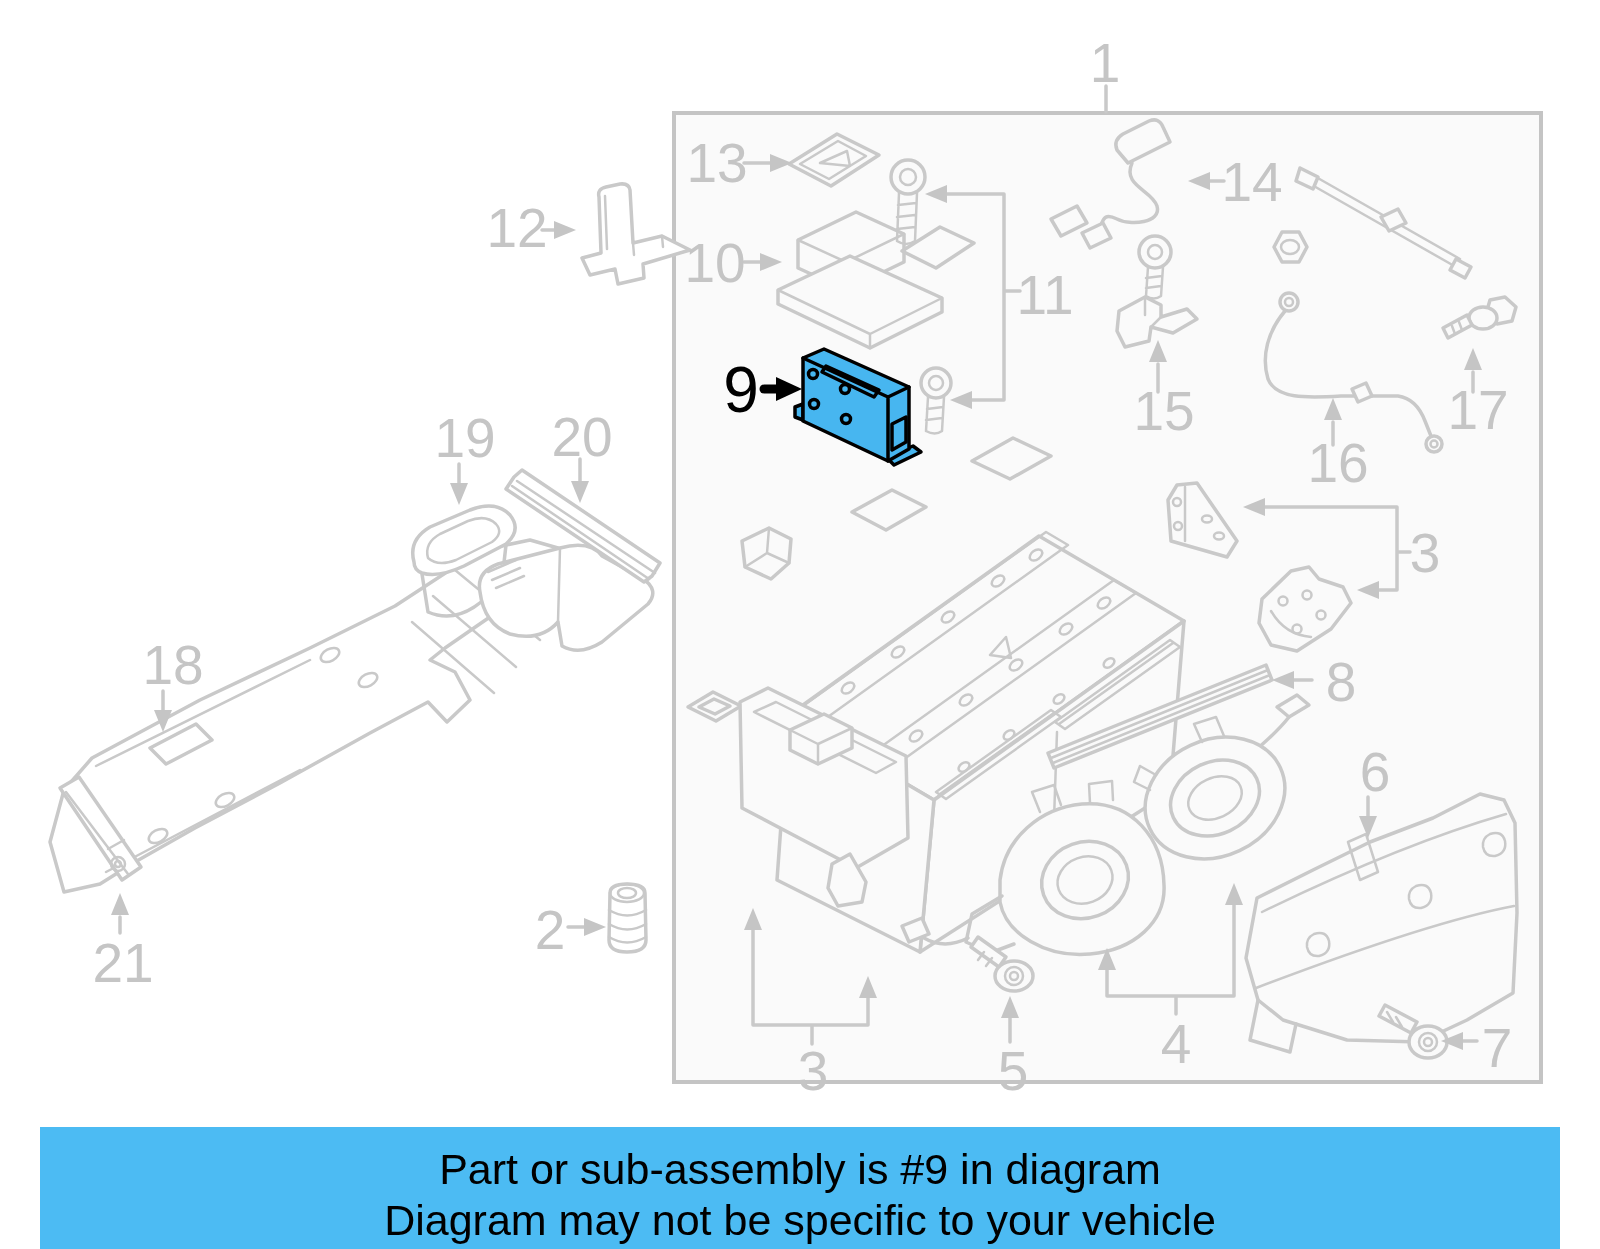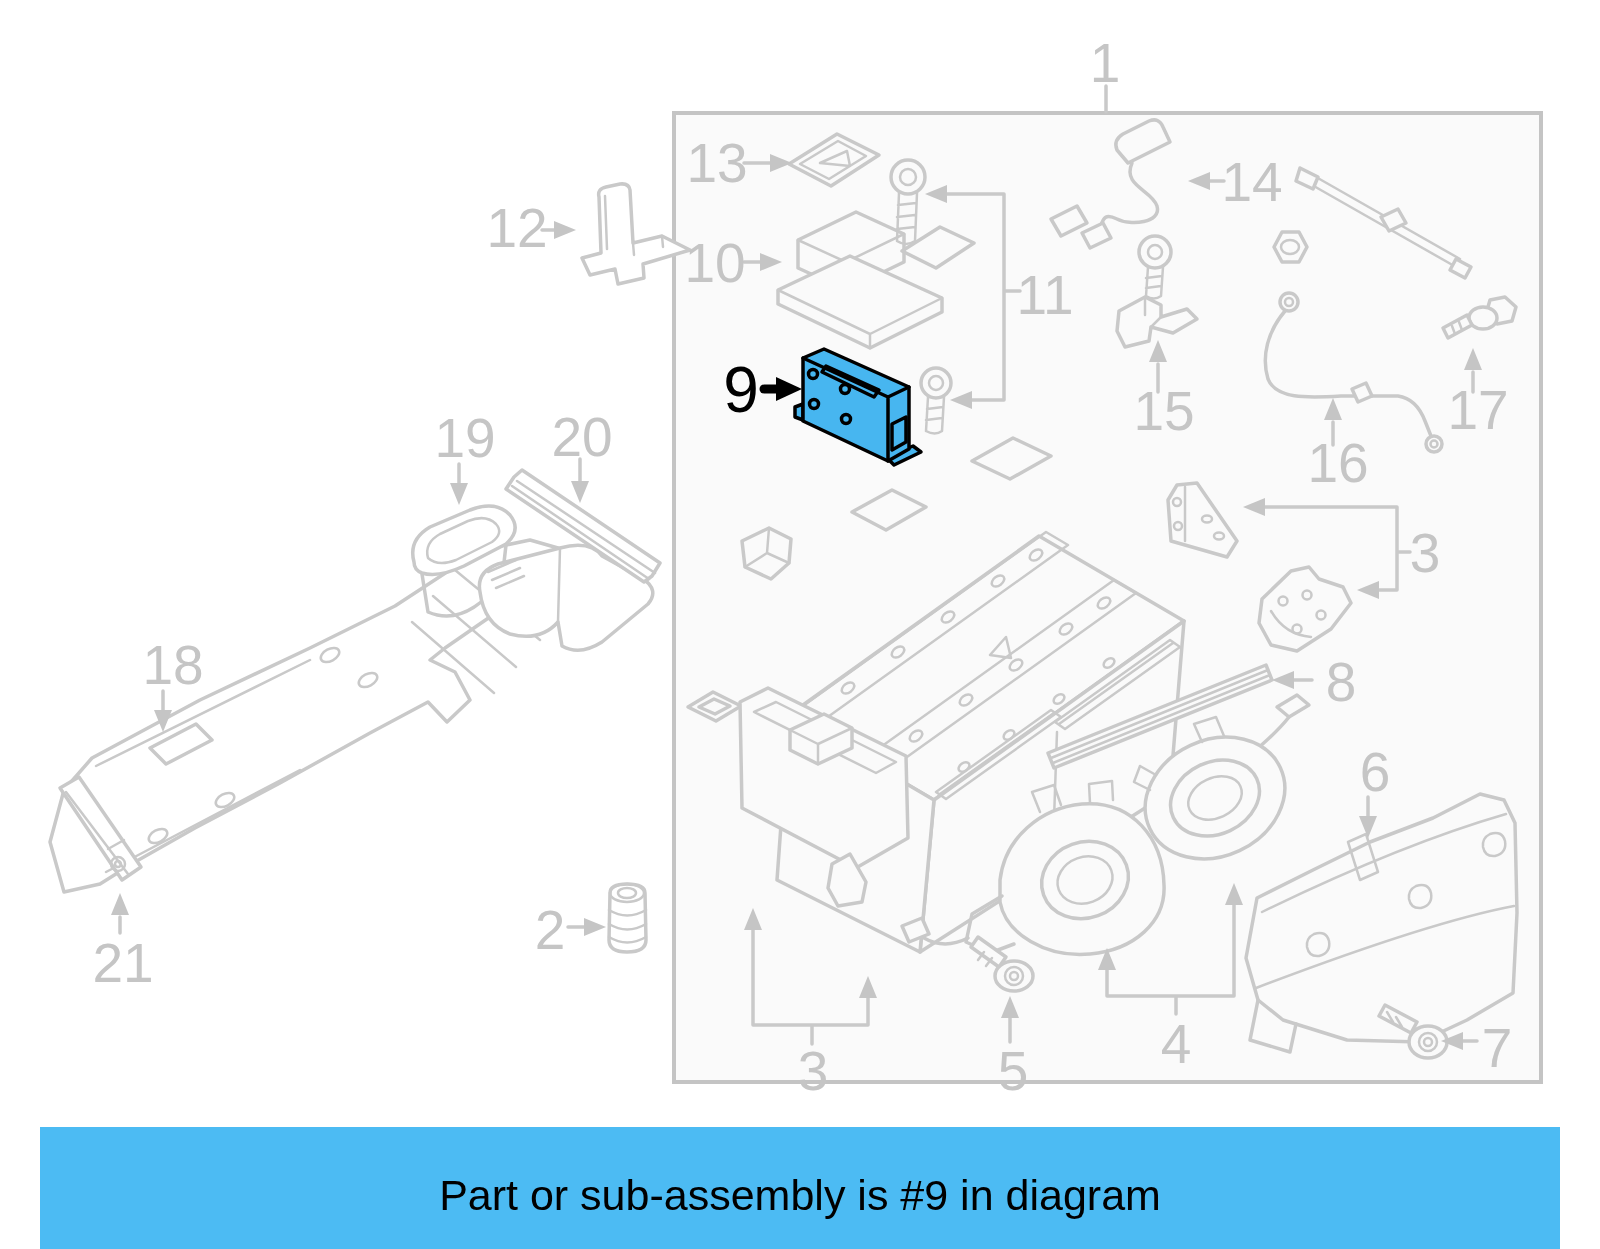--- a/index.html
+++ b/index.html
@@ -332,14 +332,15 @@
   <text class="lbl" x="550" y="949">2</text>
   <text class="lbl" x="813" y="1090">3</text>
   <text class="lbl" x="1013" y="1090">5</text>
   <text class="lbl" x="1176" y="1063">4</text>
   <text class="lbl" x="1497" y="1067">7</text>
   <text class="lbl9" x="741" y="412">9</text>
 </svg>
 
   <div class="banner">
     <div>Part or sub-assembly is #9 in diagram</div>
+    <div>Diagram may not be specific to your vehicle</div>
   </div>
 </div>
 
 </body></html>

